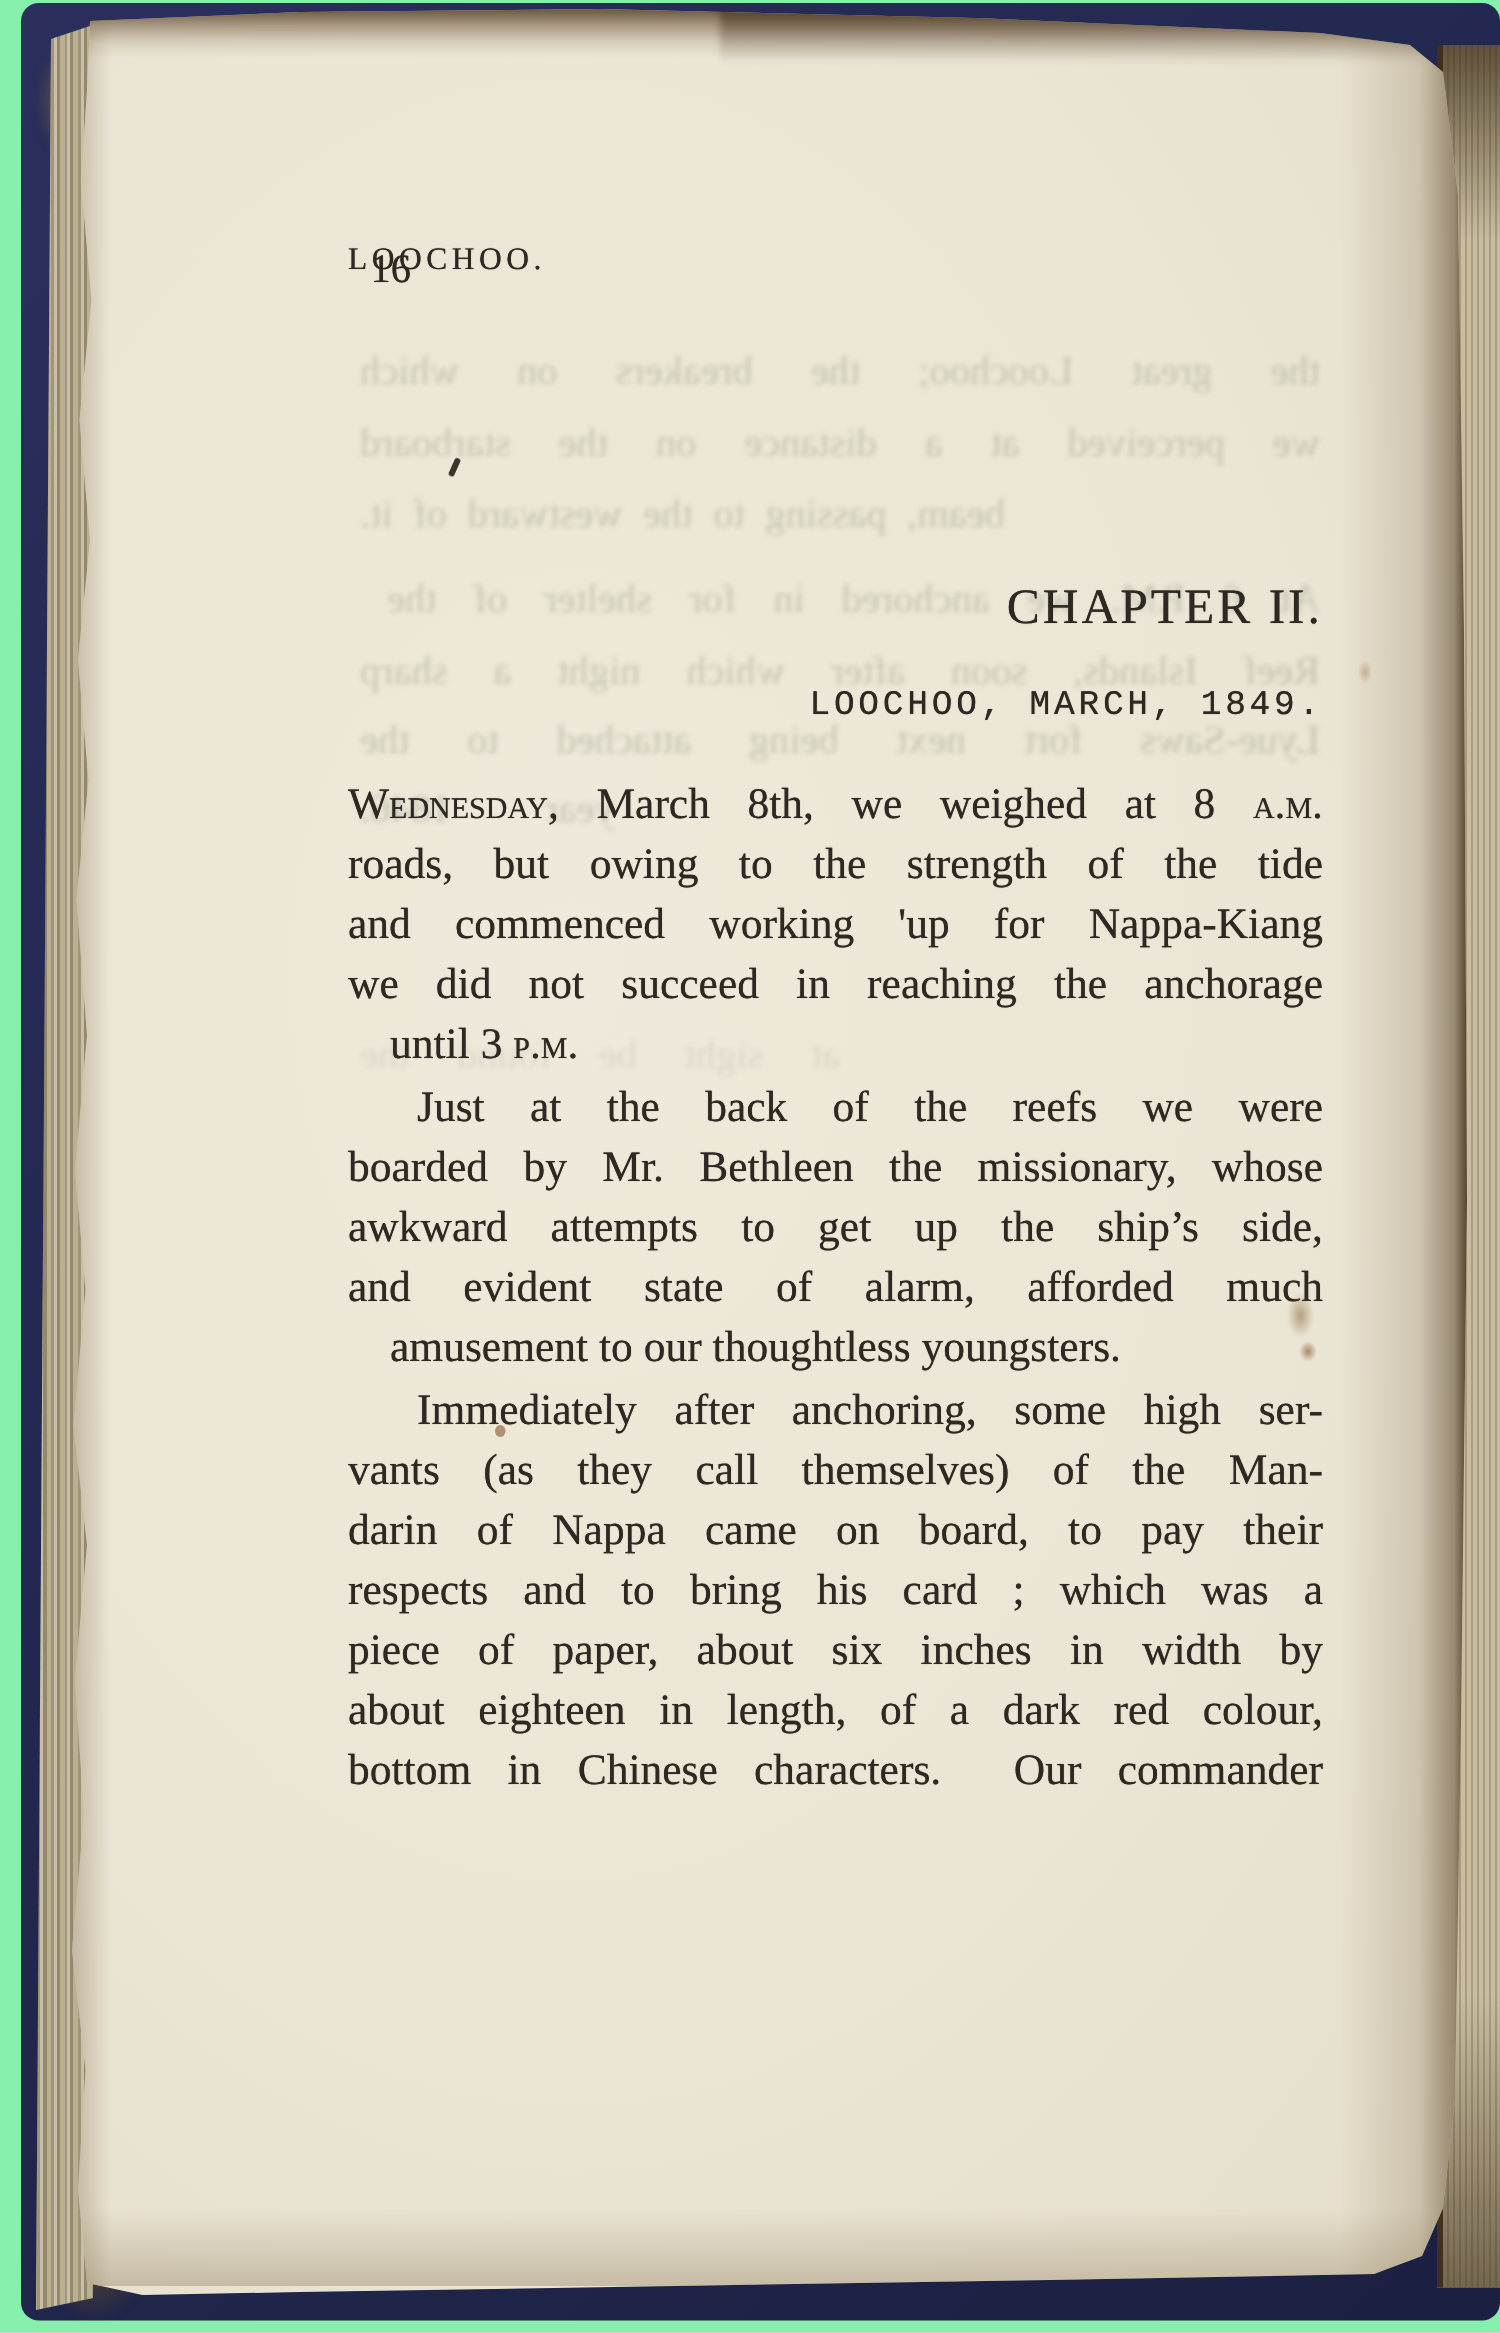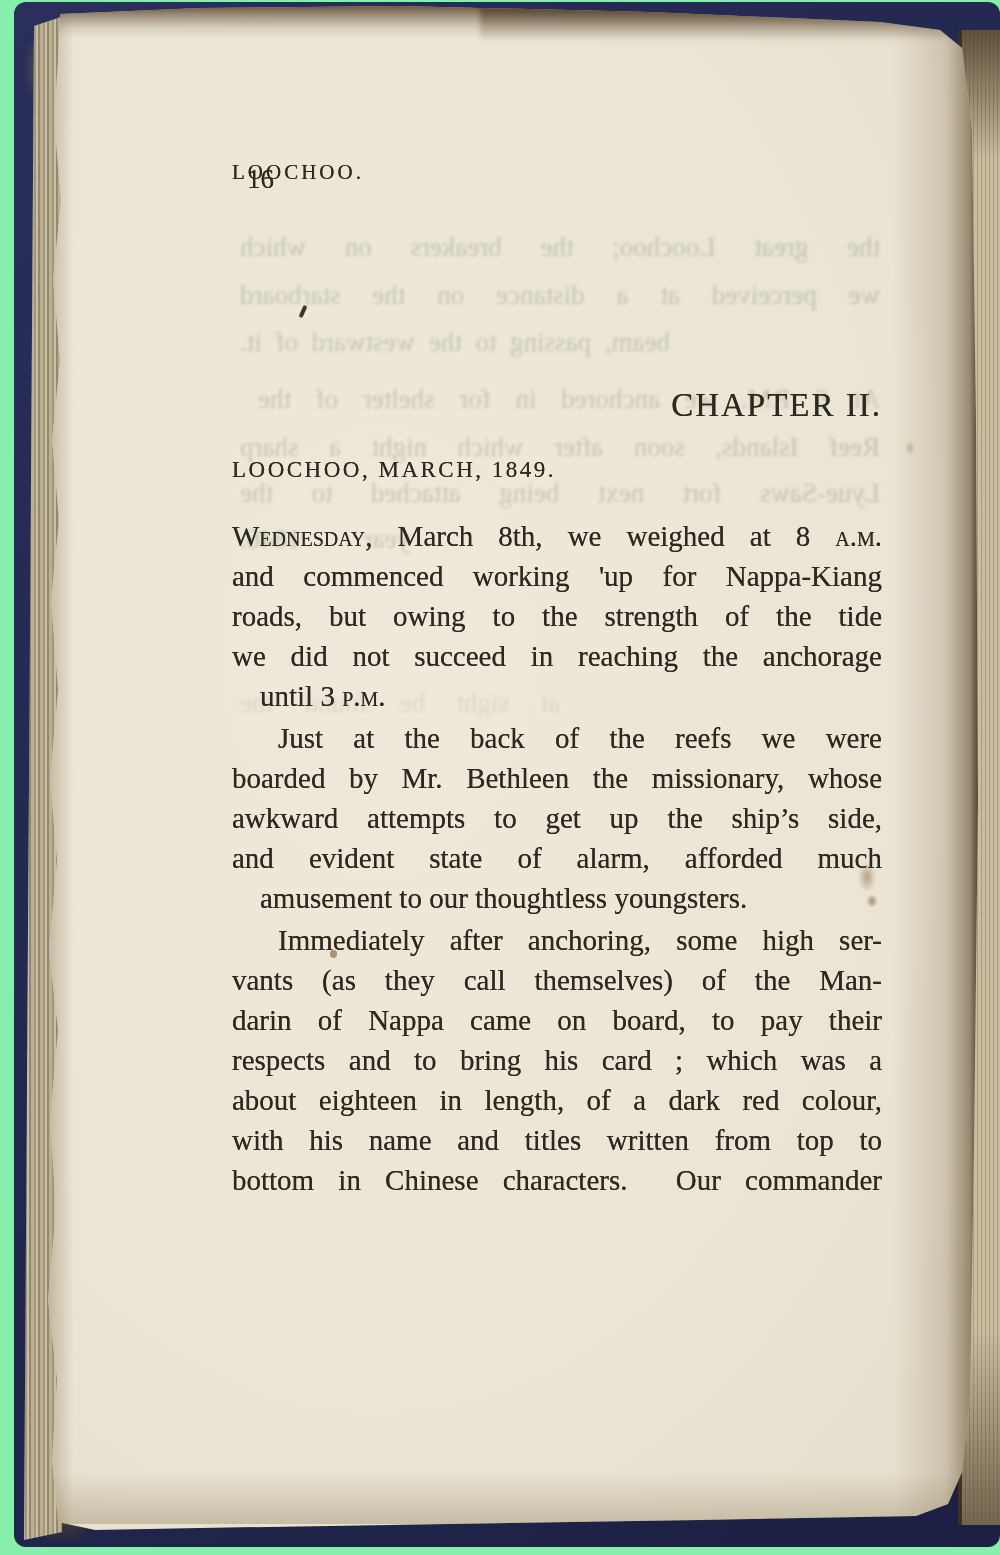--- a/index.html
+++ b/index.html
@@ -63,22 +63,22 @@
       opacity:.42;color:#8f957f;font-size:27px;line-height:30px;
       text-align:justify;text-align-last:justify;}
 
   
   .ink{color:#2d2822;text-shadow:0 0 .5px rgba(45,40,34,.85);}
   .pagenum{position:absolute;left:247px;top:164px;font-size:27px;}
   .running{position:absolute;left:232px;top:160px;width:650px;text-align:left;
       font-size:21px;letter-spacing:3px;}
   .chapter{position:absolute;left:232px;top:387px;width:650px;text-align:right;
       font-size:33px;letter-spacing:2px;}
-  .subtitle{position:absolute;left:232px;top:457px;width:650px;text-align:left;
-      font-size:23px;letter-spacing:2.5px;}
+  .subtitle{position:absolute;left:232px;top:457px;width:650px;text-align:right;
+      font-size:23px;letter-spacing:2.5px;font-family:Liberation Mono, monospace;}
   .bodytext{position:absolute;left:232px;top:516px;width:650px;
       font-size:29px;line-height:40px;}
   .para{margin:0 0 2px 0;}
   .line{text-align:justify;text-align-last:justify;}
   .line.natural{text-align:left;text-align-last:left;margin-left:28px;}
   .line.indent{padding-left:46px;}
   .sc{font-variant:small-caps;}
 
   
   .stain1{position:absolute;left:858px;top:862px;width:18px;height:30px;border-radius:50%;
@@ -125,39 +125,39 @@
       </div>
 
     <div class="pagenum ink">16</div>
     <div class="running ink">LOOCHOO.</div>
     <div class="chapter ink">CHAPTER II.</div>
     <div class="subtitle ink">LOOCHOO, MARCH, 1849.</div>
 
     <div id="paras" class="bodytext ink">
         <div class="para">
           <div class="line"><span></span><span class="sc">Wednesday,</span><span> March 8th, we weighed at 8 </span><span class="sc">a.m.</span><span></span></div>
+          <div class="line"><span>roads, but owing to the strength of the tide</span></div>
           <div class="line"><span>and commenced working 'up for Nappa-Kiang</span></div>
-          <div class="line"><span>roads, but owing to the strength of the tide</span></div>
           <div class="line"><span>we did not succeed in reaching the anchorage</span></div>
           <div class="line natural"><span>until 3 </span><span class="sc">p.m.</span><span></span></div>
         </div>
         <div class="para">
           <div class="line indent"><span>Just at the back of the reefs we were</span></div>
           <div class="line"><span>boarded by Mr. Bethleen the missionary, whose</span></div>
           <div class="line"><span>awkward attempts to get up the ship’s side,</span></div>
           <div class="line"><span>and evident state of alarm, afforded much</span></div>
           <div class="line natural"><span>amusement to our thoughtless youngsters.</span></div>
         </div>
         <div class="para">
           <div class="line indent"><span>Immediately after anchoring, some high ser-</span></div>
           <div class="line"><span>vants (as they call themselves) of the Man-</span></div>
           <div class="line"><span>darin of Nappa came on board, to pay their</span></div>
           <div class="line"><span>respects and to bring his card ; which was a</span></div>
+          <div class="line"><span>piece of paper, about six inches in width by</span></div>
           <div class="line"><span>about eighteen in length, of a dark red colour,</span></div>
-          <div class="line"><span>with his name and titles written from top to</span></div>
           <div class="line"><span>bottom in Chinese characters.&nbsp;&nbsp;Our commander</span></div>
         </div>
       </div>
 
     <div class="stain1"></div>
     <div class="stain2"></div>
     <div class="stain3"></div>
     <div class="stain4"></div>
     <div class="speck"></div>
   </div>

